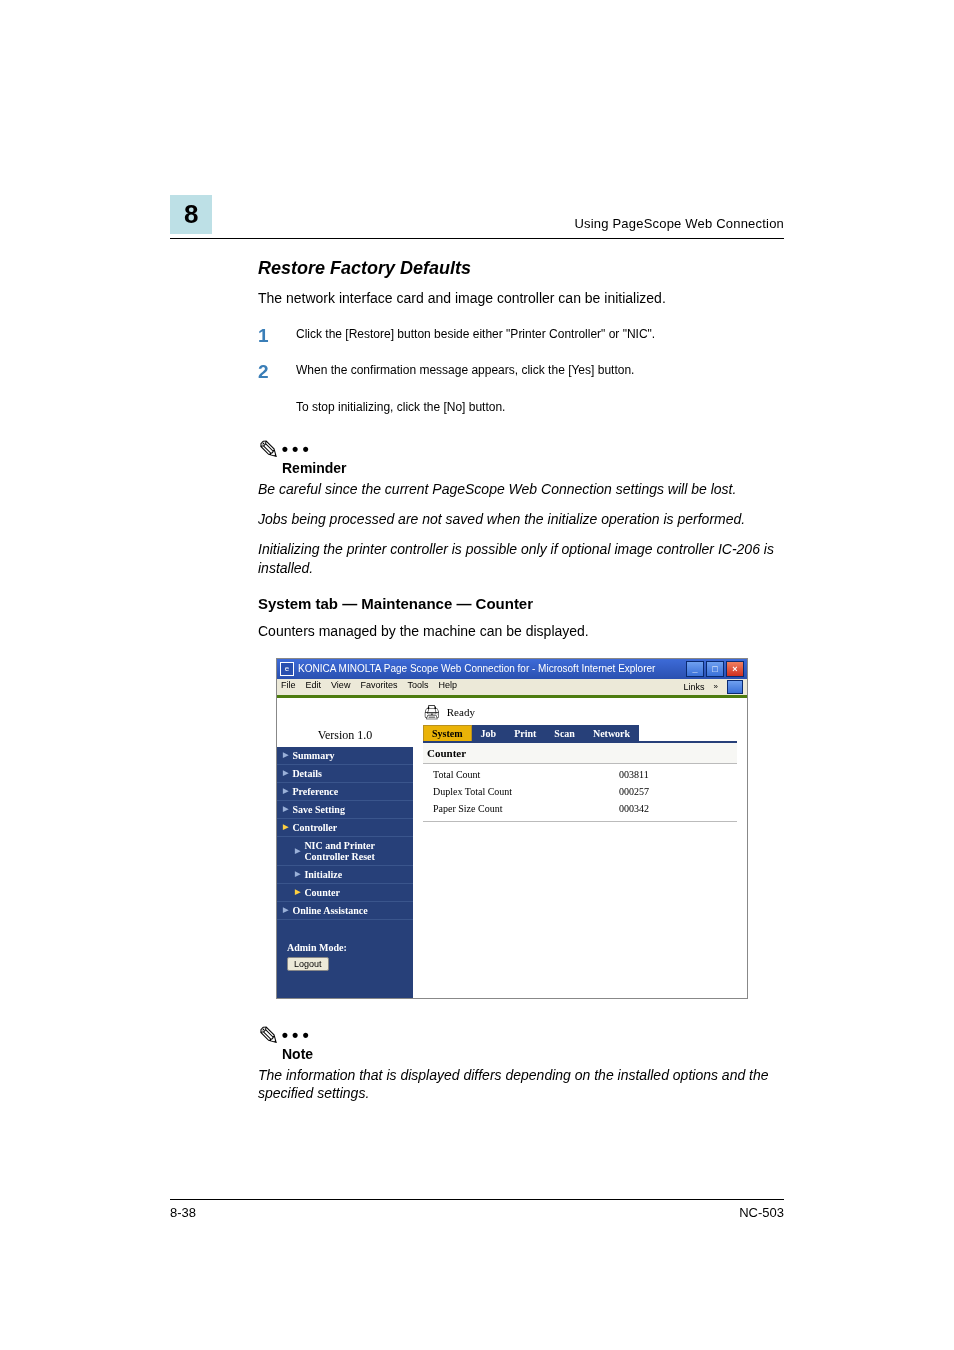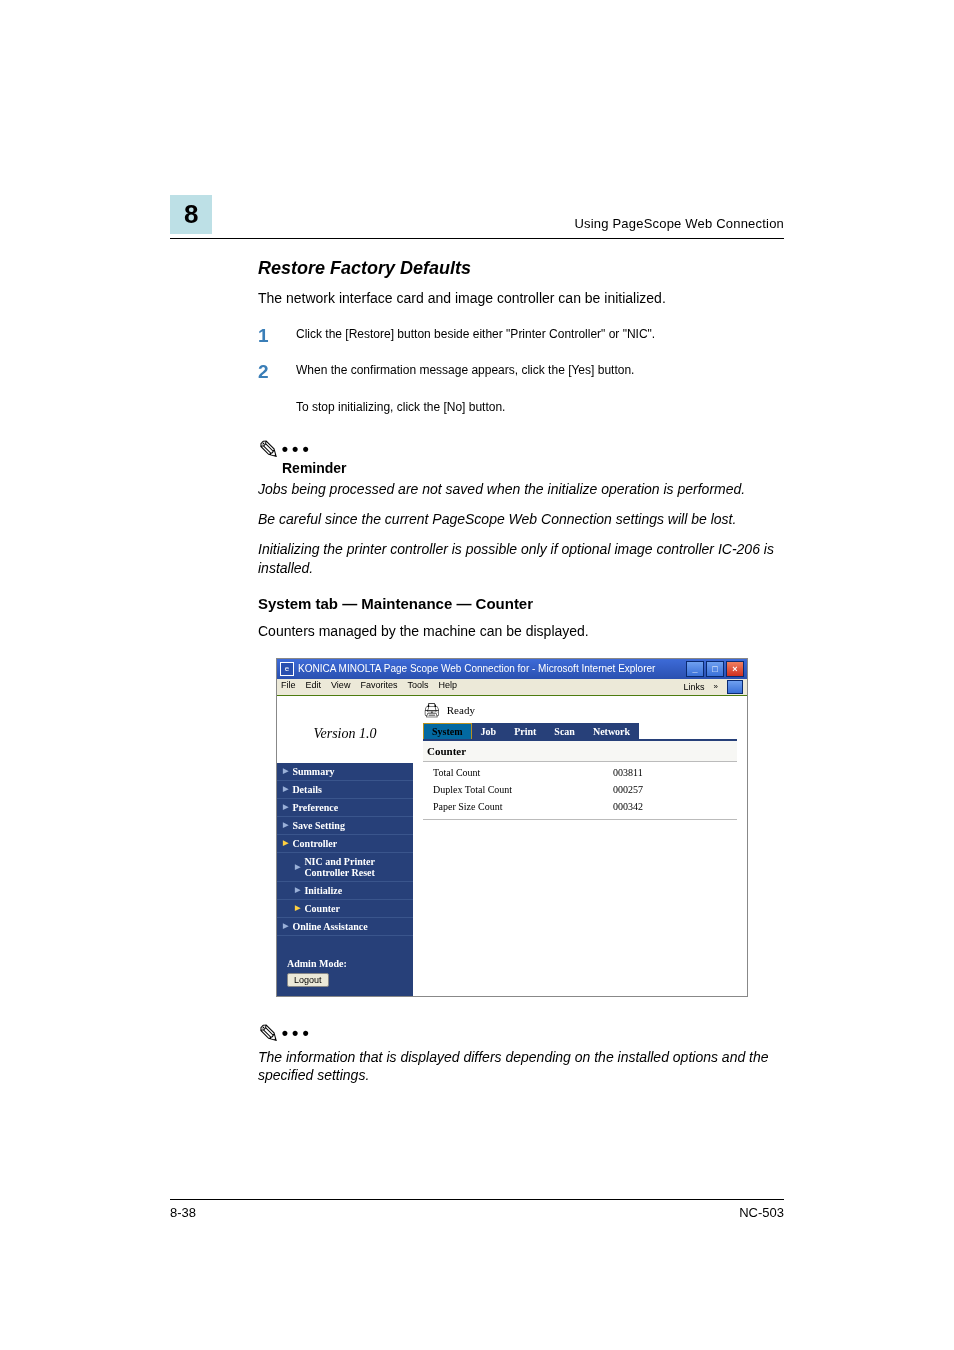--- a/index.html
+++ b/index.html
@@ -143,21 +143,21 @@
   .winbtn.min { background: linear-gradient(#6fa0f0,#3a70d8); color:#fff;}
   .winbtn.max { background: linear-gradient(#6fa0f0,#3a70d8); color:#fff;}
   .winbtn.close { background: linear-gradient(#f08060,#d03020); color:#fff;}
   .menubar {
     background: #ece9d8;
     padding: 1px 4px;
     font-size: 9px;
     color: #000;
     display:flex;
     gap: 10px;
-    border-bottom: 1px solid #4d7c0f;
+    border-bottom: 3px solid #4d7c0f;
   }
   .menubar .spacer { flex:1; }
   .menubar .links { font-size:9px; color:#000; display:flex; align-items:center; gap:9px;}
   .links .chev { font-size:8px; }
   .shot-body {
     display:flex;
     background:#fff;
     height: 300px;
   }
   .sidebar {
@@ -171,25 +171,24 @@
   .brand {
     background:#fff;
     color:#000;
     text-align:center;
     padding: 10px 0 0 0;
   }
   .brand-line {
     height:20px;
   }
   .brand-ver {
-    font-size:14px;
+    font-size:12px;
     text-align:center;
-    padding-bottom:21px;
+    padding-bottom:4px;
     font-family: "Times New Roman", serif;
-    font-style: italic;
   }
   .nav-item {
     background:#274079;
     color:#fff;
     padding: 3px 6px;
     border-bottom:1px solid #3a558c;
     font-family: "Times New Roman", serif;
     font-weight:bold;
     font-size:10px;
     display:flex;
@@ -244,21 +243,21 @@
   .tab {
     background:#274079;
     color:#fff;
     font-size:10px;
     padding:2px 8px;
     border:1px solid #274079;
     border-bottom:none;
     font-weight:bold;
   }
   .tab.active {
-    background:#0369a1;
+    background:#eab308;
     color:#000;
     border-color:#b89020;
   }
   .tabline {
     border-bottom:2px solid #274079;
     margin: 0 10px;
   }
   .panel-title {
     background:#f7f7f4;
     margin: 0 10px;
@@ -267,20 +266,21 @@
     font-size:11px;
     border-bottom:1px solid #bbb;
   }
   .counter-table {
     padding: 2px 20px;
     font-size:10px;
   }
   .counter-row {
     display:flex;
     padding:3px 0;
+    gap:6px;
   }
   .counter-label { width:180px; }
   .counter-value { }
   .rule2 {
     border-top:1px solid #bbb;
     margin: 2px 10px 0 10px;
   }
 
   .footer-rule {
     position:absolute;
@@ -321,22 +321,22 @@
       <div class="step-num">2</div>
       <div class="step-text">
         <span>When the confirmation message appears, click the [Yes] button.</span><br><br>
         <span>To stop initializing, click the [No] button.</span>
       </div>
     </div>
 
     <div>
       <span class="note-icon">✎</span><span class="dots">•••</span>
       <div class="note-label">Reminder</div>
+      <div class="note-body">Be careful since the current PageScope Web Connection settings will be lost.</div>
       <div class="note-body">Jobs being processed are not saved when the initialize operation is performed.</div>
-      <div class="note-body">Be careful since the current PageScope Web Connection settings will be lost.</div>
       <div class="note-body">Initializing the printer controller is possible only if optional image controller IC-206 is installed.</div>
     </div>
 
     <div class="section-title">System tab — Maintenance — Counter</div>
     <div class="body-text">Counters managed by the machine can be displayed.</div>
 
     <div class="shot">
       <div class="titlebar">
         <span class="ie-icon">e</span>
         <span class="title">KONICA MINOLTA Page Scope Web Connection for      - Microsoft Internet Explorer</span>
@@ -433,20 +433,21 @@
               <div class="counter-value">000342</div>
             </div>
           </div>
           <div class="rule2"></div>
         </div>
       </div>
     </div>
 
     <div>
       <span class="note-icon">✎</span><span class="dots">•••</span>
+      <div class="note-label">Note</div>
       <div class="note-body">The information that is displayed differs depending on the installed options and the specified settings.</div>
     </div>
 
   </div>
 
   <div class="footer-rule"></div>
   <div class="footer-left">8-38</div>
   <div class="footer-right">NC-503</div>
 </div>
 

